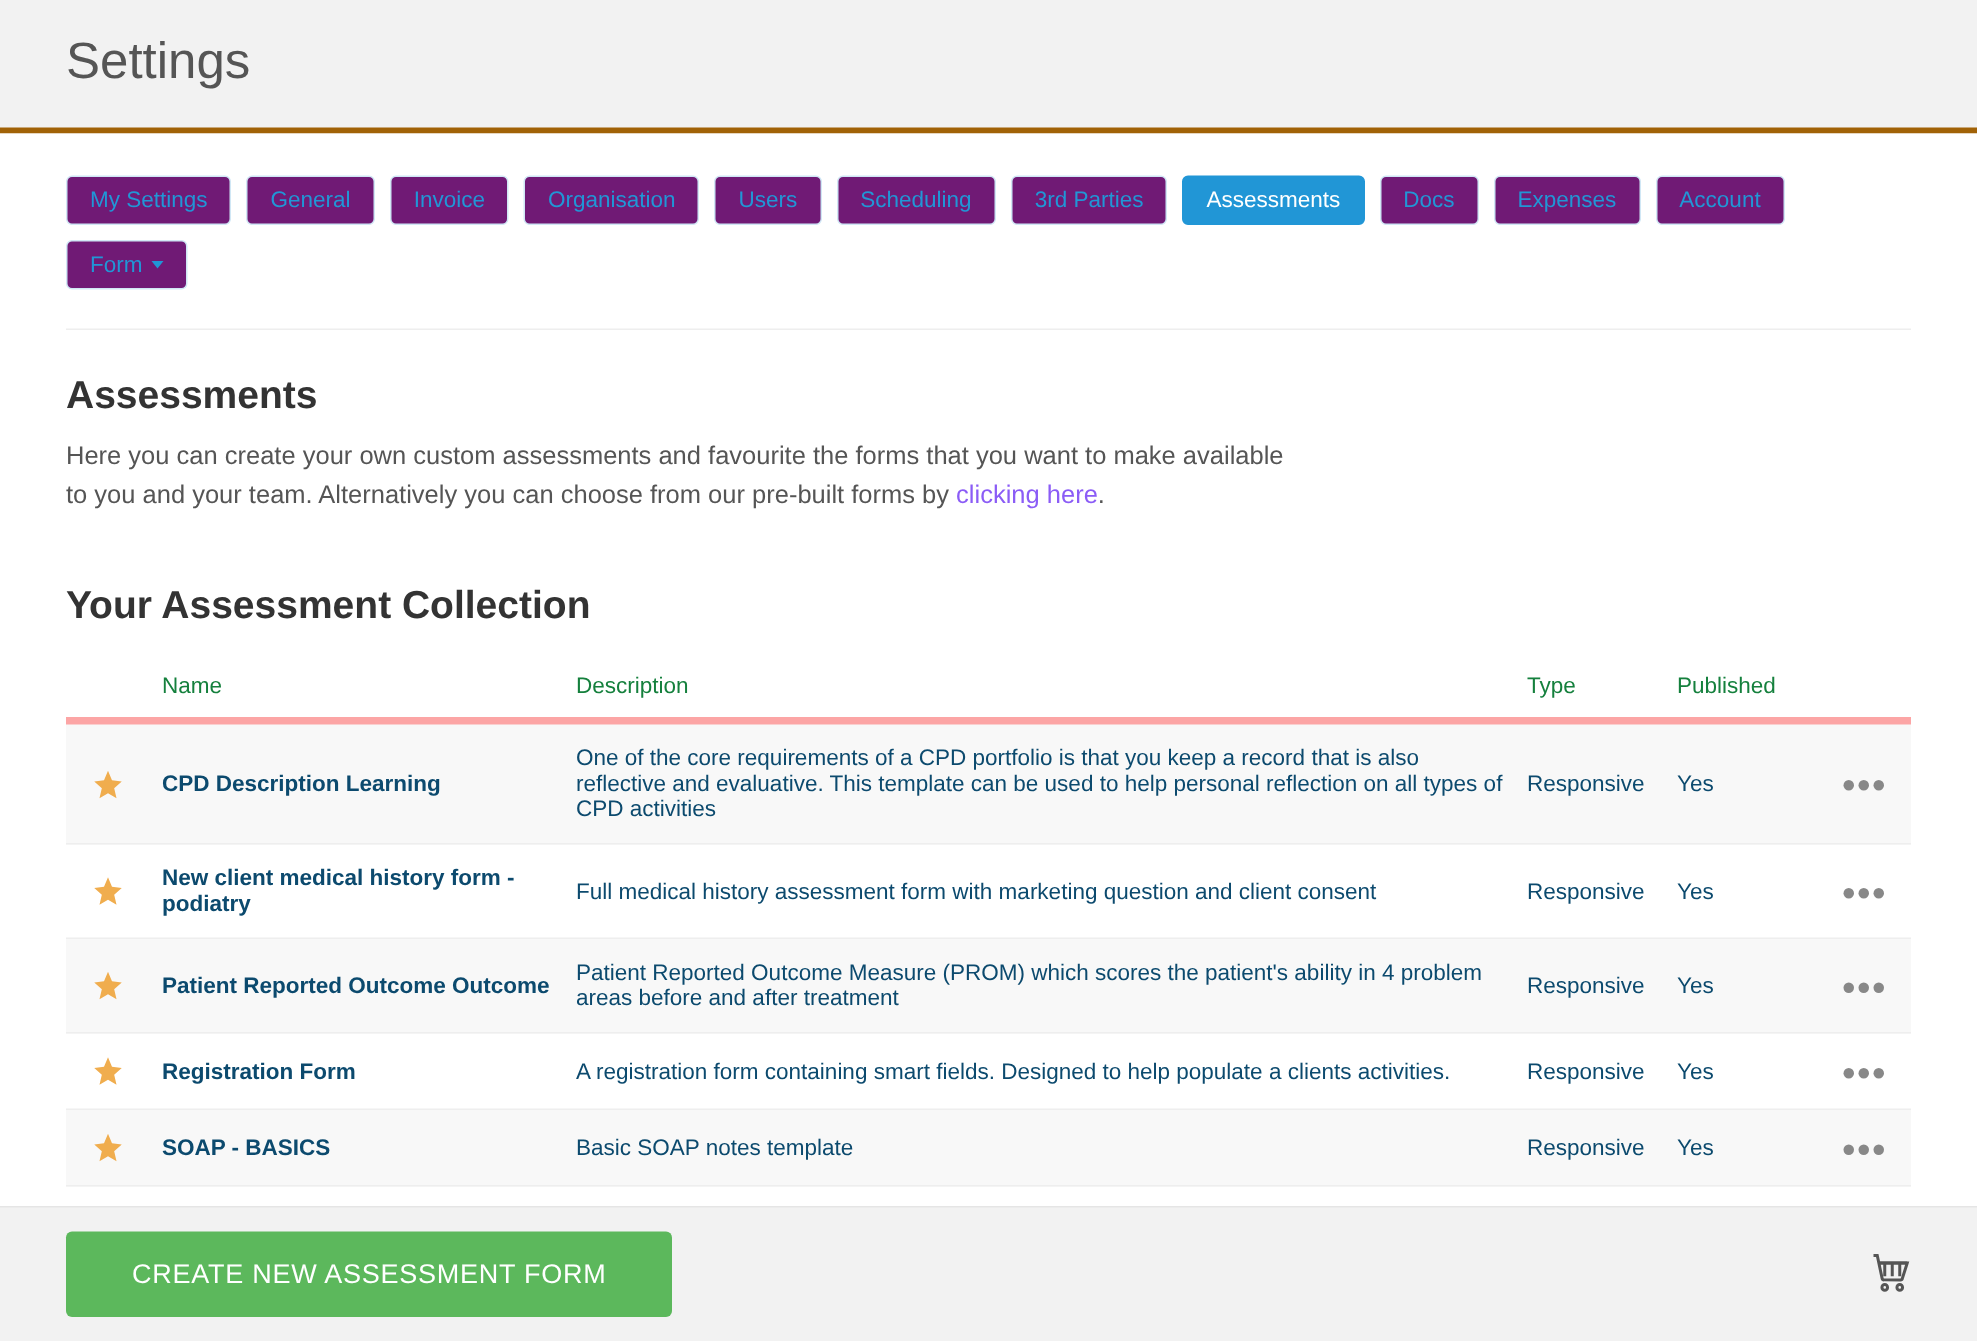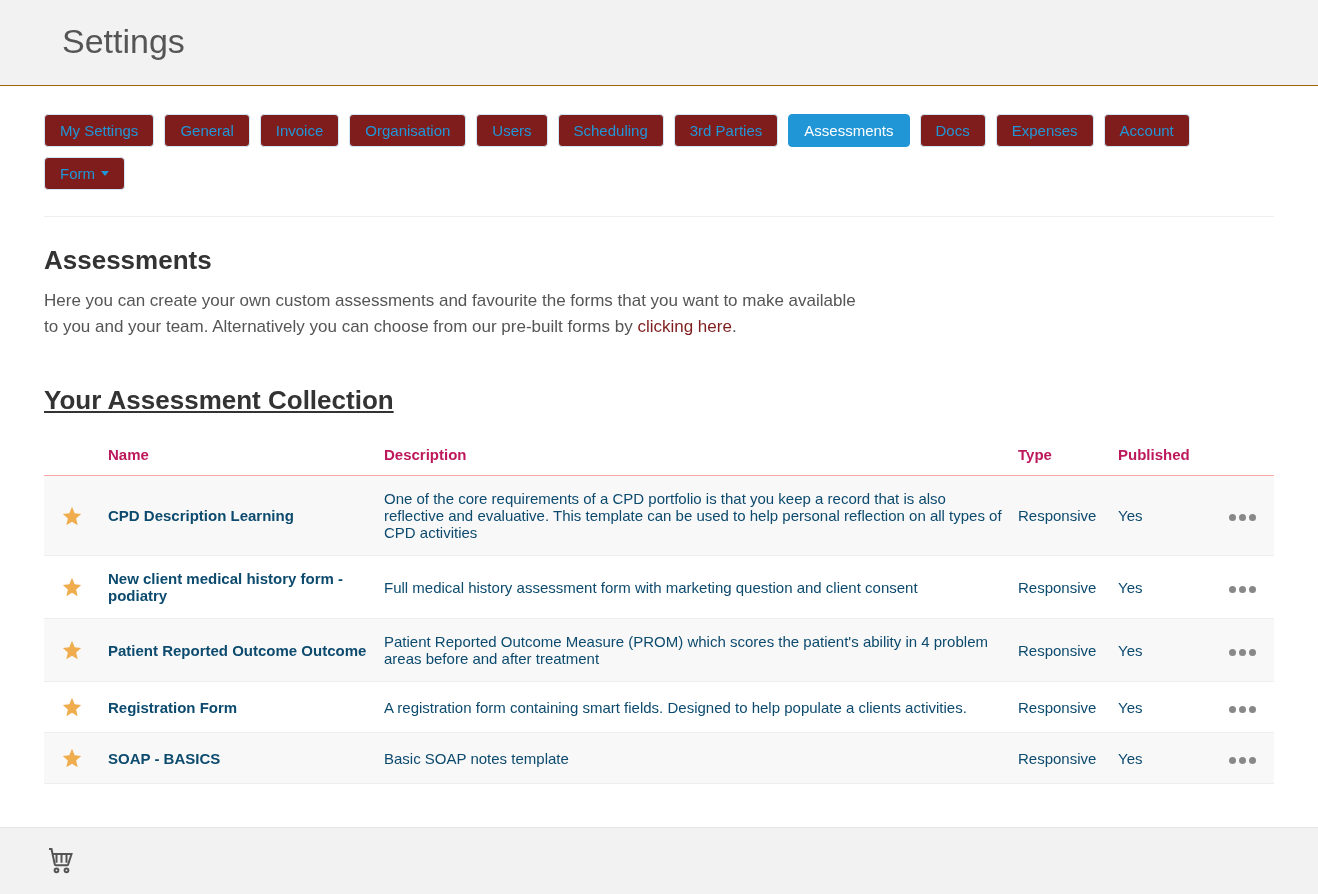--- a/index.html
+++ b/index.html
@@ -7,42 +7,42 @@
     font-family: -apple-system, BlinkMacSystemFont, "Segoe UI", Helvetica, Arial, sans-serif;
     background: #fff;
     color: #333;
     width: 1318px;
     height: 894px;
     overflow: hidden;
     position: relative;
   }
   .page-header {
     background: #f2f2f2;
-    border-bottom: 1px solid #a16207;
-    padding: 22px 62px 24px;
+    border-bottom: 4px solid #a16207;
+    padding: 22px 44px 24px;
   }
   .page-header h1 {
     font-size: 34px;
     font-weight: 300;
     color: #555;
   }
   .content {
     background: #fff;
     padding: 28px 44px 0;
   }
   .tabs {
     display: flex;
     gap: 10px;
     flex-wrap: wrap;
     padding-bottom: 26px;
     border-bottom: 1px solid #eee;
   }
   .tab {
     border: 1px solid #d0e7f5;
-    background: #7f1d1d;
+    background: #701a75;
     color: #2196d6;
     font-size: 15px;
     padding: 7px 15px;
     border-radius: 4px;
     cursor: pointer;
     display: inline-flex;
     align-items: center;
     gap: 6px;
   }
   .tab.active {
@@ -66,42 +66,41 @@
     font-weight: 700;
     margin-bottom: 12px;
   }
   .section p {
     font-size: 17px;
     color: #555;
     line-height: 1.5;
     max-width: 820px;
   }
   .section a {
-    color: #7f1d1d;
+    color: #8b5cf6;
     text-decoration: none;
   }
   .collection-title {
     font-size: 26px;
     font-weight: 700;
     color: #333;
     margin-top: 46px;
     margin-bottom: 18px;
-    text-decoration: underline;
   }
   table.assessments {
     width: 100%;
     border-collapse: collapse;
   }
   table.assessments thead th {
     text-align: left;
     font-size: 15px;
-    font-weight: 700;
-    color: #be185d;
+    font-weight: 400;
+    color: #15803d;
     padding: 12px 8px;
-    border-bottom: 1px solid #fca5a5;
+    border-bottom: 5px solid #fca5a5;
   }
   table.assessments tbody tr {
     border-bottom: 1px solid #eee;
   }
   table.assessments tbody tr:nth-child(odd) {
     background: #f8f8f8;
   }
   table.assessments tbody td {
     padding: 14px 8px;
     font-size: 15px;
@@ -287,20 +286,21 @@
               <span></span>
               <span></span>
             </span></td>
         </tr>
       </tbody>
   </table>
 
 </div>
 
 <div class="footer-bar">
+  <button class="btn-create">CREATE NEW ASSESSMENT FORM</button>
   <span class="cart-icon">
     <svg viewBox="0 0 24 24">
         <path d="M4 4h2l2.6 12.2a1 1 0 0 0 1 .8h8.8a1 1 0 0 0 1-.8L22 8H7"></path>
         <circle cx="10" cy="21" r="1.5"></circle>
         <circle cx="18" cy="21" r="1.5"></circle>
         <path d="M7 8h15"></path>
         <path d="M10 8v7M14 8v7M18 8v7"></path>
       </svg>
   </span>
 </div>

